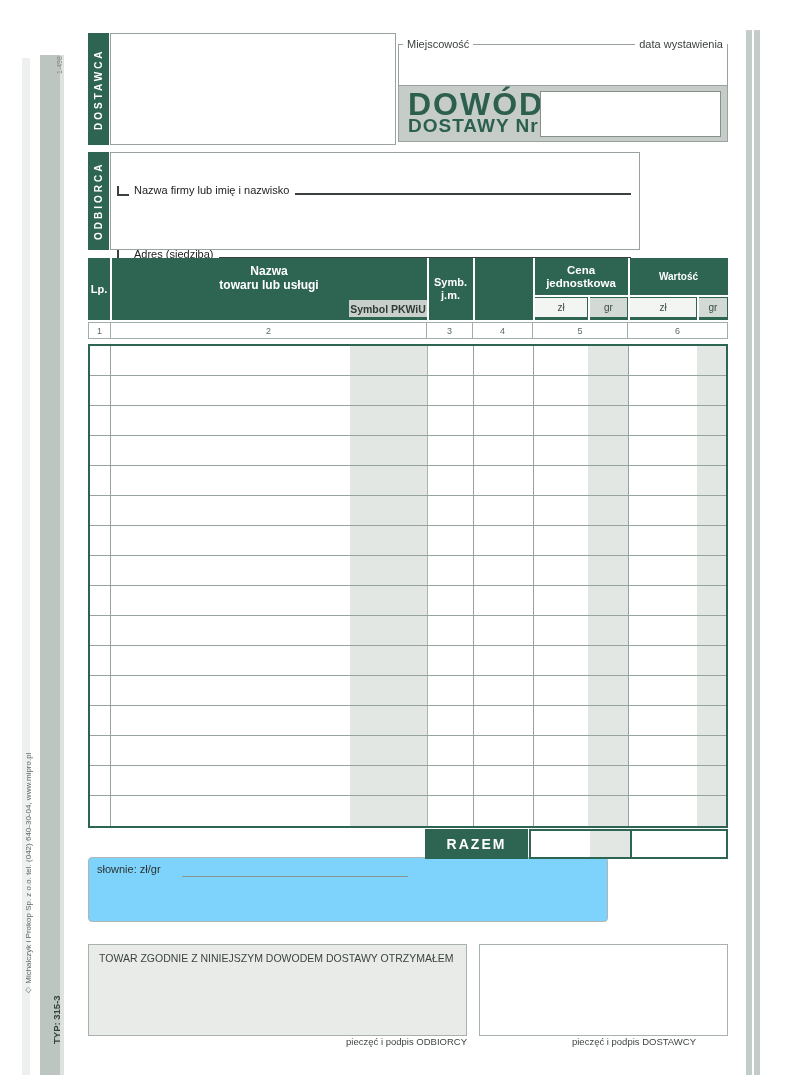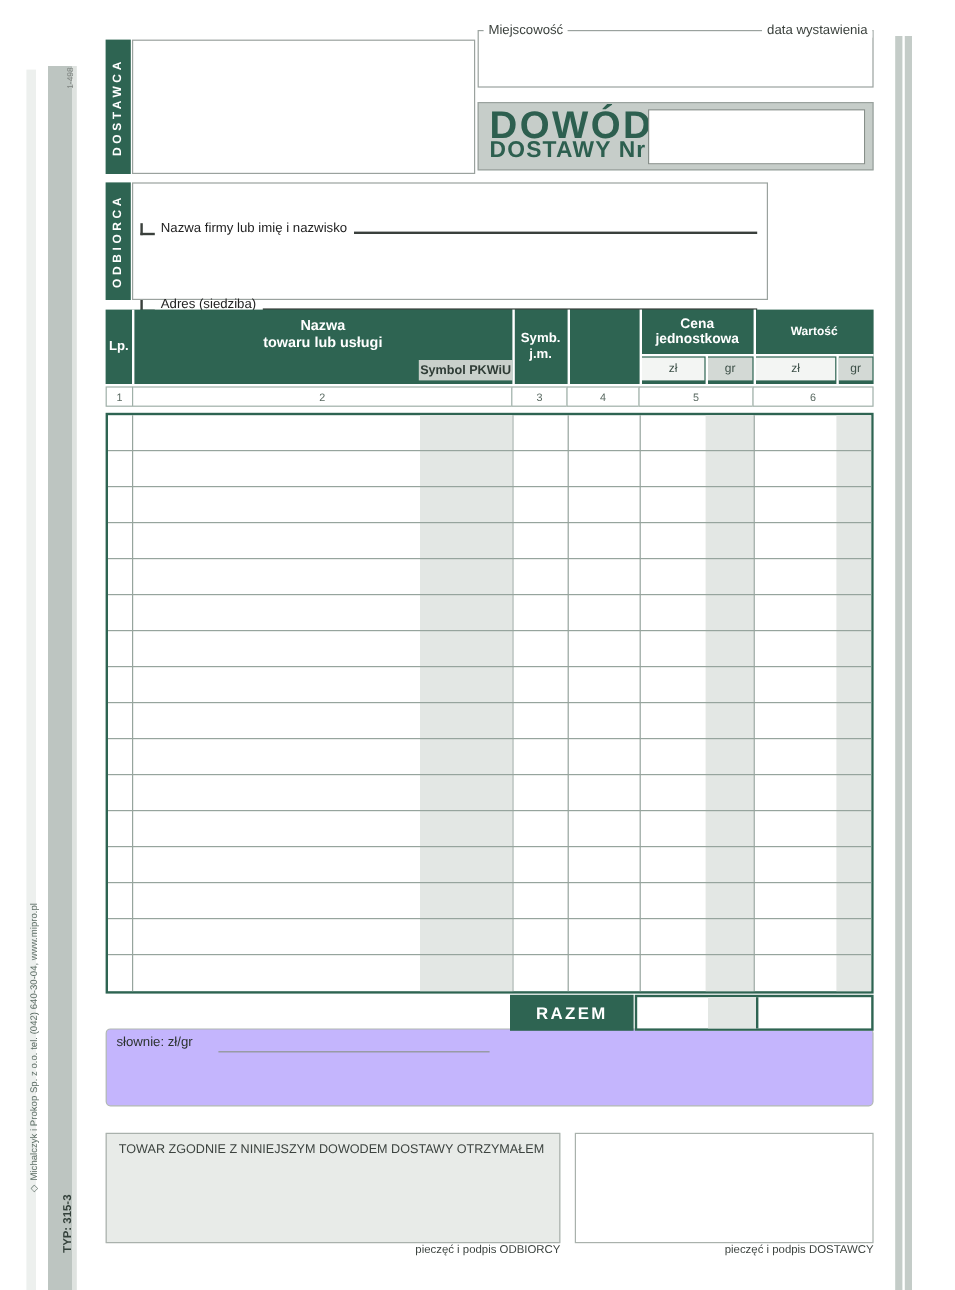--- a/index.html
+++ b/index.html
@@ -73,21 +73,21 @@
   
   .razem-label{position:absolute;left:425px;top:829px;width:103px;height:30px;background:#2e6452;
                color:#fff;font-weight:bold;font-size:14px;letter-spacing:2px;display:flex;
                align-items:center;justify-content:center;}
   .razem-box{position:absolute;left:529px;top:829px;width:199px;height:30px;background:#fff;
              border:2px solid #2e6452;box-sizing:border-box;}
   .razem-band{position:absolute;left:59px;top:0;width:40px;height:100%;background:#e3e7e4;}
   .razem-div{position:absolute;left:99px;top:0;width:2px;height:100%;background:#2e6452;}
 
   
-  .slownie-box{position:absolute;left:88px;top:857px;width:640px;height:65px;background:#c4b5fd;
+  .slownie-box{position:absolute;left:88px;top:857px;width:520px;height:65px;background:#7dd3fc;
                border:1px solid #b0b7b2;border-radius:4px;box-sizing:border-box;}
   .slownie-label{position:absolute;left:8px;top:5px;font-size:11px;color:#2c332f;}
   .slownie-line{position:absolute;left:93px;top:8px;width:226px;border-bottom:1px solid #8d958f;height:10px;}
 
   
   .received-box{position:absolute;left:88px;top:944px;width:379px;height:92px;background:#e8ebe8;
                 border:1px solid #a9b1ac;box-sizing:border-box;}
   .received-text{padding:7px 10px;font-size:10.5px;color:#3c433f;}
   .supplier-sign-box{position:absolute;left:479px;top:944px;width:249px;height:92px;background:#fff;
                      border:1px solid #a9b1ac;box-sizing:border-box;}
@@ -104,21 +104,21 @@
   <div class="strip" style="left:746px;top:30px;width:6px;height:1045px;background:#c4ccc8;"></div>
   <div class="strip" style="left:754px;top:30px;width:6px;height:1045px;background:#c4ccc8;"></div>
 
   <div class="vtext" style="left:56px;top:24px;width:14px;height:50px;font-size:7px;color:#7d827f;">1-498</div>
   <div class="vtext" style="left:24px;top:740px;width:14px;height:255px;font-size:8px;color:#5d6d65;">◇ Michalczyk i Prokop Sp. z o.o.  tel. (042) 640-30-04, www.mipro.pl</div>
   <div class="vtext" style="left:51px;top:972px;width:15px;height:72px;font-size:9.5px;font-weight:bold;color:#33403a;">TYP: 315-3</div>
 
   <div class="vtab" style="left:88px;top:33px;width:21px;height:112px;">DOSTAWCA</div>
   <div class="wbox" style="left:110px;top:33px;width:286px;height:112px;"></div>
 
-  <div class="wbox" style="left:398px;top:25px;width:330px;height:48px;">
+  <div class="wbox" style="left:398px;top:44px;width:330px;height:48px;">
     <span class="onborder" style="left:4px;">Miejscowość</span>
     <span class="onborder" style="right:0px;">data wystawienia</span>
   </div>
 
   <div class="title-panel">
     <div class="title-main">DOWÓD</div>
     <div class="title-sub">DOSTAWY Nr</div>
     <div class="docnum-box"></div>
   </div>
 
@@ -216,15 +216,15 @@
     <div class="razem-band"></div>
     <div class="razem-div"></div>
   </div>
 
   <div class="received-box">
     <div class="received-text">TOWAR ZGODNIE Z NINIEJSZYM DOWODEM DOSTAWY OTRZYMAŁEM</div>
   </div>
   <div class="sign-caption" style="left:280px;width:187px;">pieczęć i podpis ODBIORCY</div>
 
   <div class="supplier-sign-box"></div>
-  <div class="sign-caption" style="left:540px;width:188px;">pieczęć i podpis DOSTAWCY</div>
+  <div class="sign-caption" style="left:540px;width:188px;text-align:center;">pieczęć i podpis DOSTAWCY</div>
 
 </div>
 
 </body></html>

